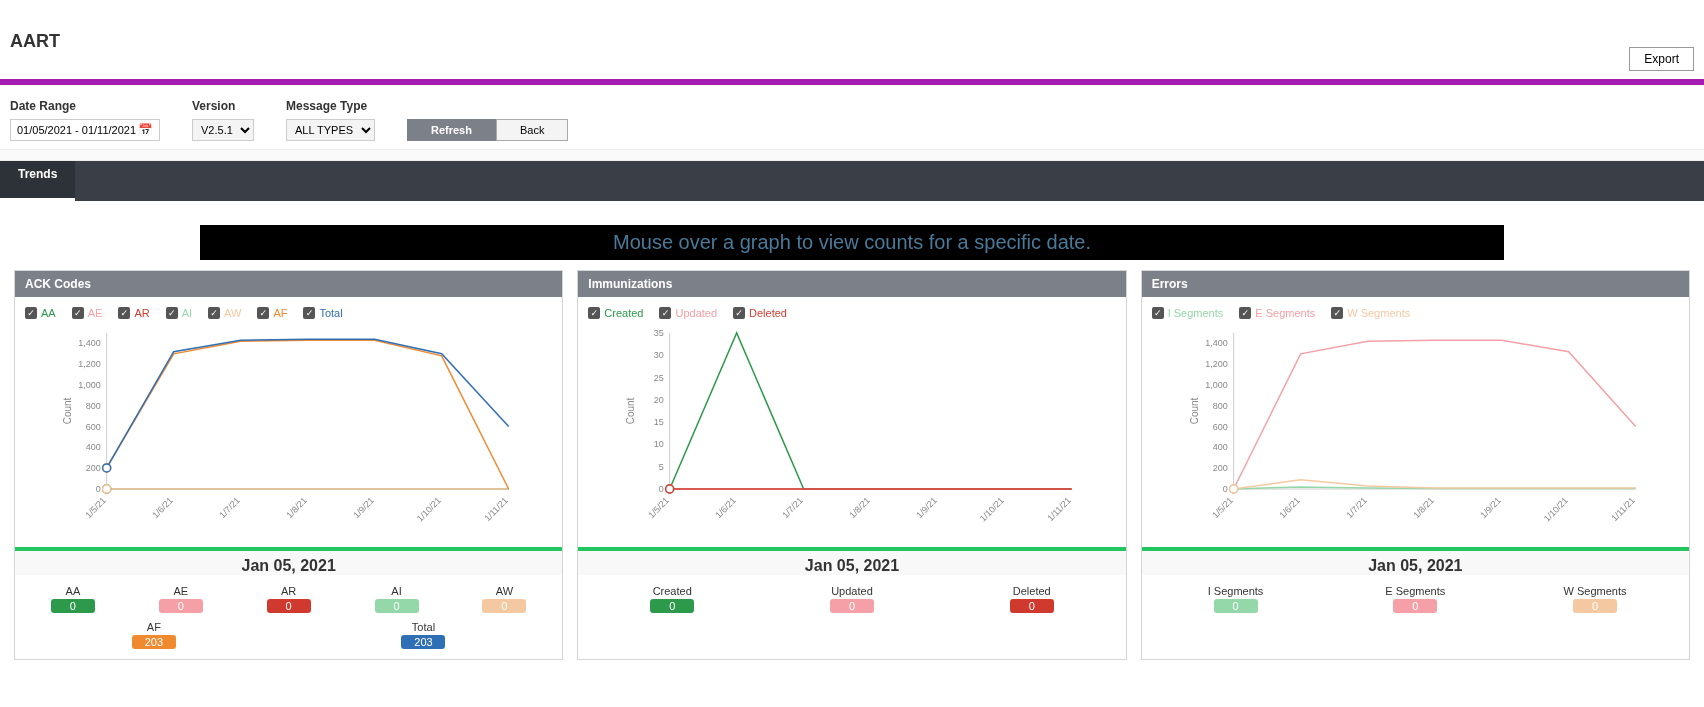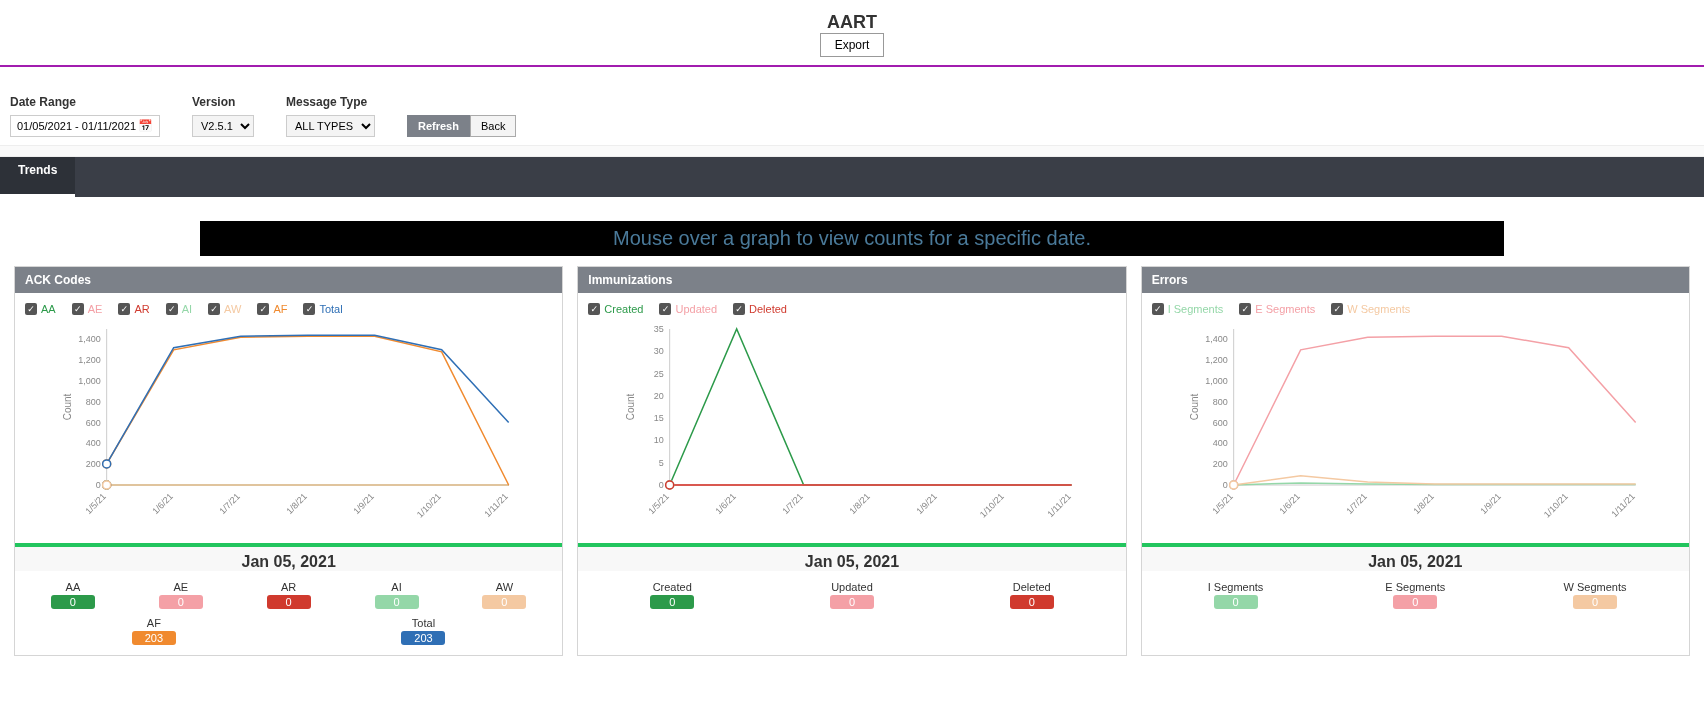--- a/index.html
+++ b/index.html
@@ -1,26 +1,26 @@
 <!DOCTYPE html>
 <html><head>
 <meta charset="utf-8">
 <style>
   * { box-sizing: border-box; margin: 0; padding: 0; }
   body { font-family: Arial, Helvetica, sans-serif; font-size: 12px; color: #333; background: #fff; }
-  .top-bar { display: flex; justify-content: space-between; align-items: center; padding: 12px 10px 8px 10px; border-bottom: 2px solid #a21caf; flex-direction: column; }
+  .top-bar { display: flex; justify-content: space-between; align-items: center; padding: 12px 10px 8px 10px; border-bottom: 6px solid #a21caf; }
   .app-title { font-size: 18px; font-weight: bold; }
-  .export-btn { border: 1px solid #999; background: #fff; padding: 4px 14px; font-size: 12px; cursor: pointer; }
+  .export-btn { border: 1px solid #999; background: #fff; padding: 4px 14px; font-size: 12px; cursor: pointer; margin-top: 35px; }
   .filters { display: flex; gap: 32px; padding: 14px 10px 8px 10px; align-items: flex-end; }
   .filter-group label { display: block; font-weight: bold; font-size: 12px; margin-bottom: 6px; }
   .date-input { display: flex; align-items: center; border: 1px solid #ccc; padding: 3px 6px; background: #fff; width: 150px; justify-content: space-between; }
   .date-input input { border: none; outline: none; font-size: 11px; width: 120px; }
   .cal-icon { color: #888; font-size: 12px; }
   select { border: 1px solid #ccc; padding: 3px 4px; font-size: 11px; background: #f4f4f4; }
-  .btn { border: 1px solid #aaa; padding: 4px 10px; font-size: 11px; cursor: pointer; margin-top: 14px; }
+  .btn { border: 1px solid #aaa; padding: 4px 23px; font-size: 11px; cursor: pointer; }
   .btn-refresh { background: #7c8189; color: #fff; font-weight: bold; border-color: #7c8189; }
   .btn-back { background: #f4f4f4; }
   .filters-divider { border-top: 1px solid #eee; border-bottom: 1px solid #eee; background:#fafafa; height:12px;}
   .tab-row { background: #3a3e47; color: #fff; height: 40px; display:flex; align-items:stretch;}
   .tab { background: #2d3138; color:#fff; font-weight:bold; font-size:12px; padding: 6px 18px; border-bottom:3px solid #fff;}
   .info-banner { background: #000000; color: #4a7a9a; font-size: 20px; text-align: center; padding: 6px 0; margin: 24px 200px 10px 200px; }
   .panels { display:flex; gap:14px; padding: 0 14px; }
   .panel { flex:1; border:1px solid #d5d5d5; background:#fff; min-width:0; }
   .panel-header { background:#7c8189; color:#fff; font-weight:bold; font-size:12px; padding:6px 10px;}
   .panel-body { padding:10px;}

